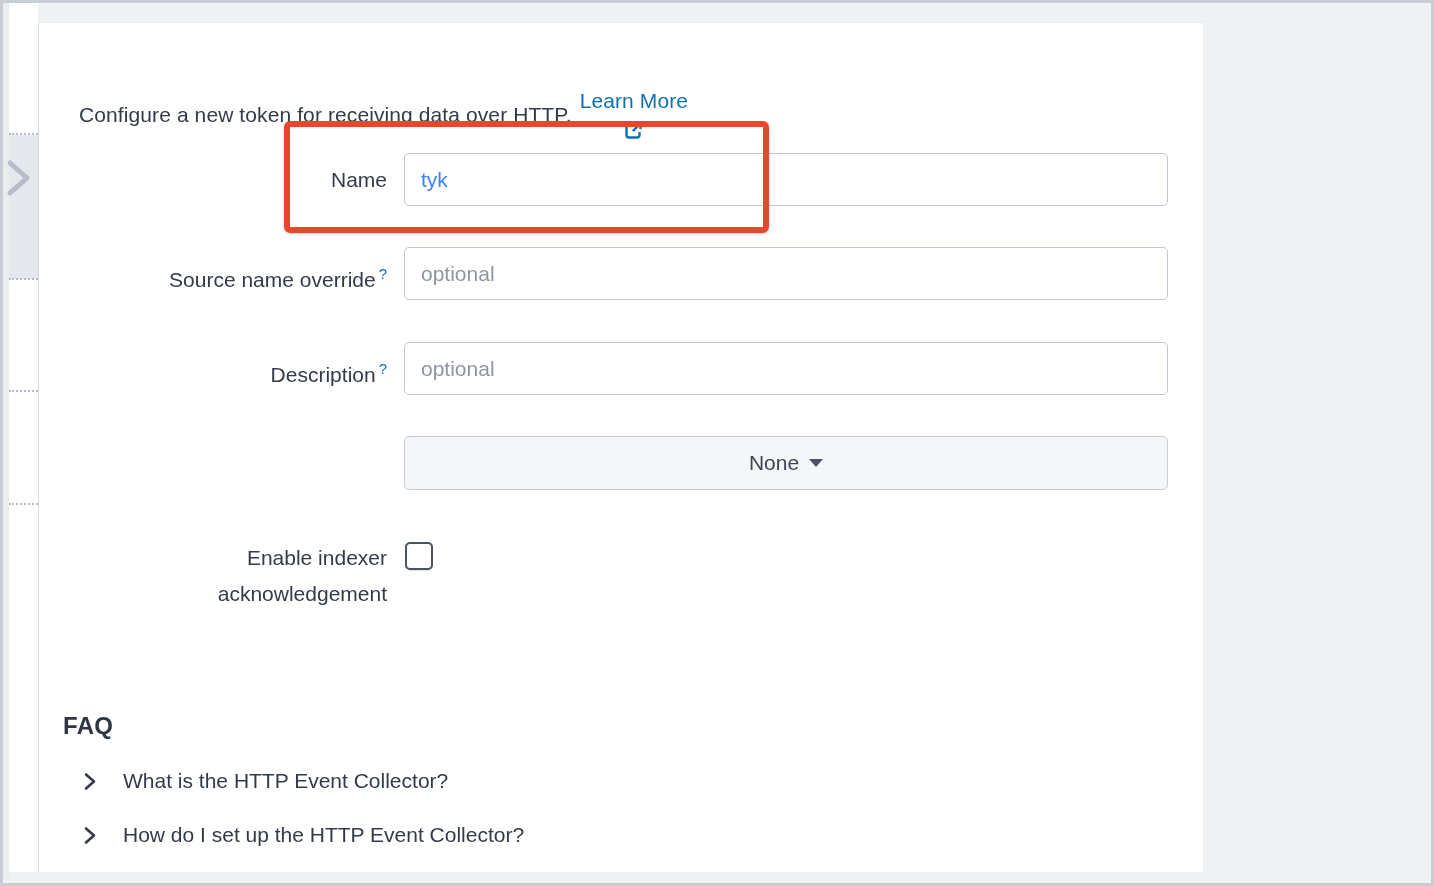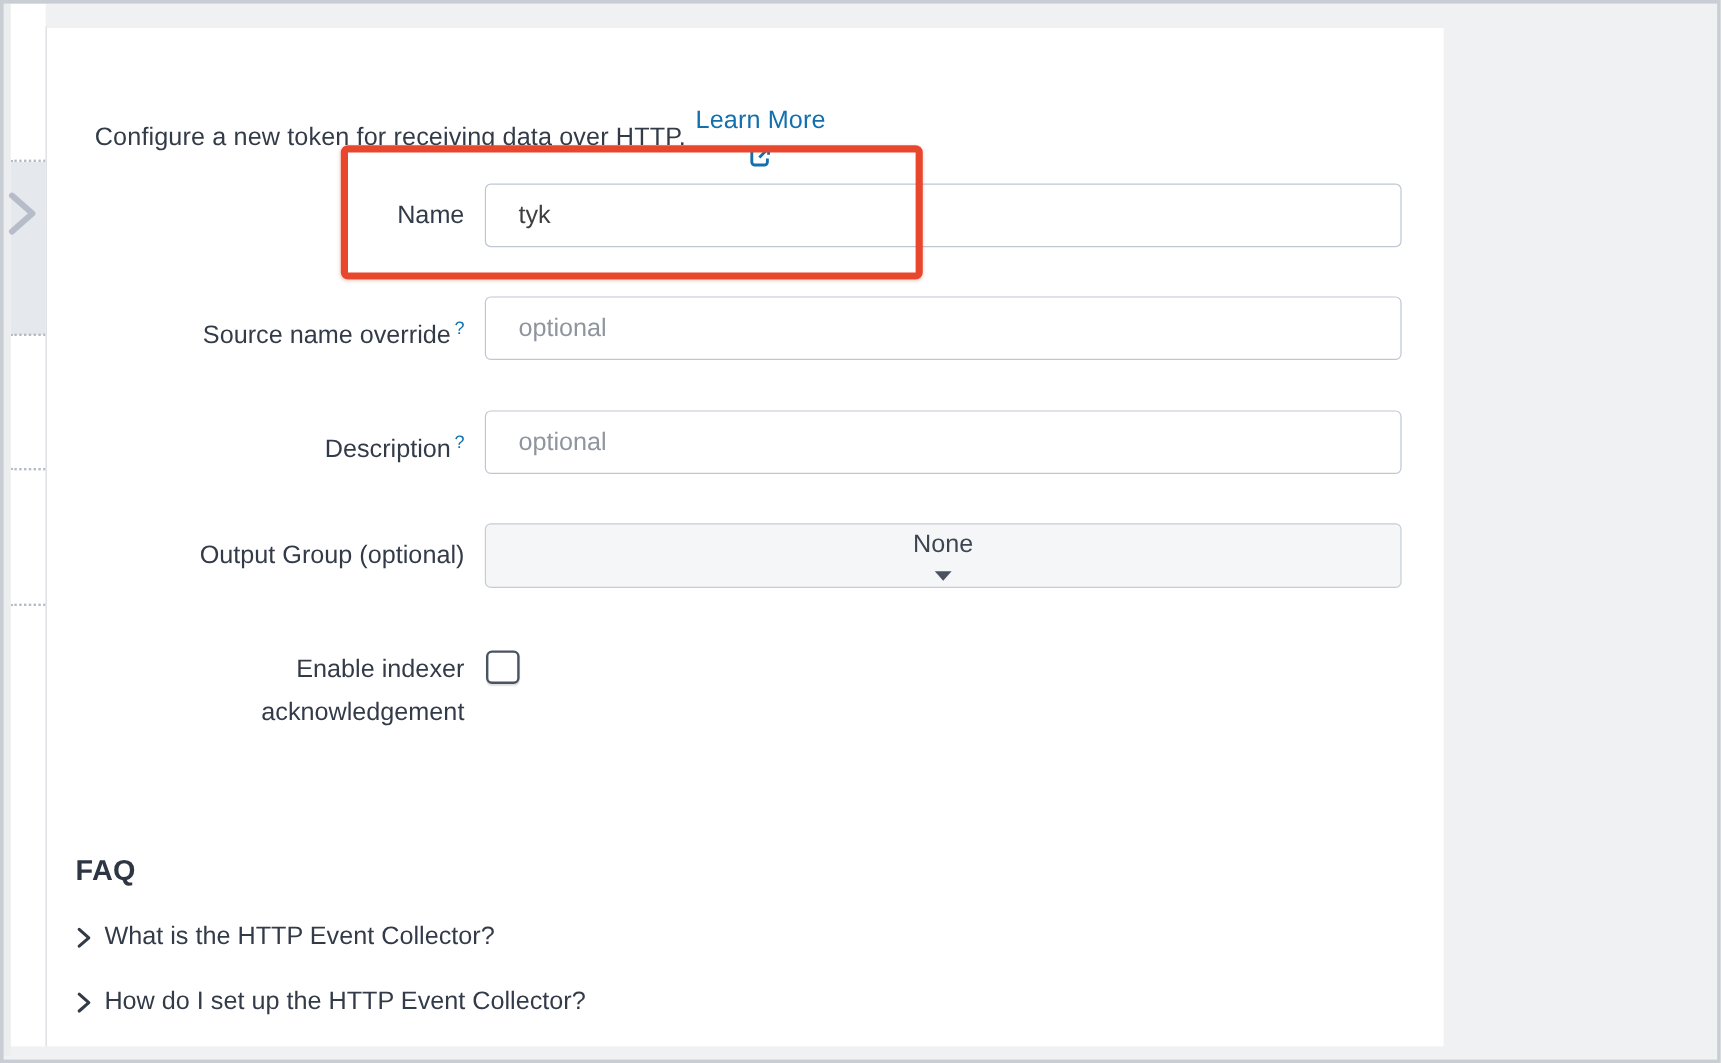--- a/index.html
+++ b/index.html
@@ -71,32 +71,32 @@
     line-height: 27px; white-space: nowrap;
   }
   .help-sup {
     color: #1170ad; font-size: 15px; vertical-align: super;
     margin-left: 3px; cursor: pointer; text-decoration: none;
   }
   .text-input {
     position: absolute; left: 365px; width: 764px; height: 53px;
     border: 1px solid #bfc7d3; border-radius: 5px;
     font-family: "Liberation Sans", sans-serif;
-    font-size: 21px; color: #404040;
-    padding: 0 27px; background: #fff;
+    font-size: 21px; color: #3b82f6;
+    padding: 0 16px; background: #fff;
     outline: none;
   }
   .text-input::placeholder { color: #8e959e; opacity: 1; }
   .dropdown-btn {
     position: absolute; left: 365px; width: 764px; height: 54px;
     background: #f5f6f8;
     border: 1px solid #c6ccd4; border-radius: 5px;
     display: flex; align-items: center; justify-content: center; gap: 10px;
     font-family: "Liberation Sans", sans-serif;
-    font-size: 21px; color: #3e4552; cursor: pointer; flex-direction: column;
+    font-size: 21px; color: #3e4552; cursor: pointer;
   }
   .caret-down {
     width: 0; height: 0;
     border-left: 7px solid transparent; border-right: 7px solid transparent;
     border-top: 8px solid #4a5160;
   }
   .ack-label { line-height: 36px; }
   .checkbox {
     position: absolute; left: 366px; top: 519px;
     width: 28px; height: 28px;
@@ -104,22 +104,22 @@
     background: #fff; cursor: pointer;
     box-shadow: 0 1px 1px rgba(0,0,0,0.12);
   }
   
   .faq-title {
     position: absolute; left: 24px; top: 689px;
     font-size: 24px; font-weight: 700; color: #2e3543;
     letter-spacing: 0.3px;
   }
   .faq-item {
-    position: absolute; left: 24px;
-    display: flex; align-items: center; gap: 11px;
+    position: absolute; left: 44px;
+    display: flex; align-items: center; gap: 27px;
     font-size: 21px; color: #333b49; cursor: pointer;
     white-space: nowrap;
     text-align: center;
   }
 </style>
 </head>
 <body>
 
 <div class="left-band"></div>
 <div class="left-col">
@@ -156,23 +156,20 @@
   <div class="form-label" style="top:237px">
     <span>Source name override</span><a class="help-sup">?</a>
   </div>
   <input class="text-input" style="top: 224px;" type="text" placeholder="optional">
 
   <div class="form-label" style="top:332px">
     <span>Description</span><a class="help-sup">?</a>
   </div>
   <input class="text-input" style="top: 319px;" type="text" placeholder="optional">
 
-  <div class="form-label" style="top:426px">
-    <span>Output Group (optional)</span>
-  </div>
   <div class="dropdown-btn" style="top:413px">
     <span>None</span>
     <span class="caret-down"></span>
   </div>
 
   <div class="form-label ack-label" style="top:517px">
     <span>Enable indexer</span><br>
     <span>acknowledgement</span>
   </div>
   <div class="checkbox"></div>

